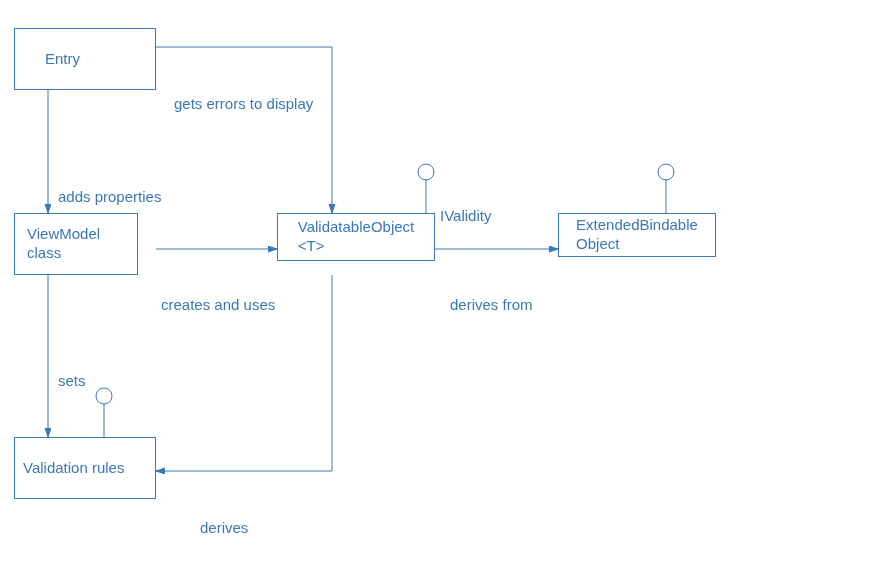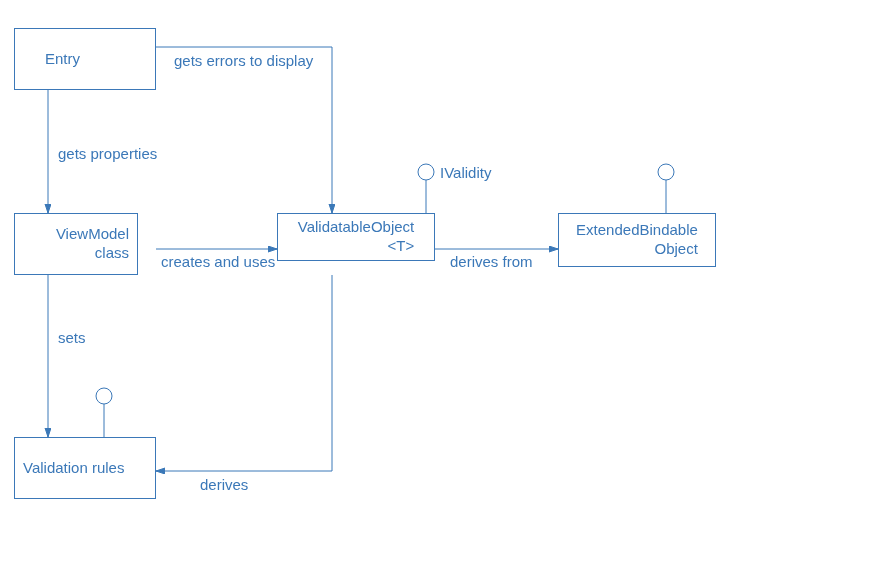--- a/index.html
+++ b/index.html
@@ -17,28 +17,29 @@
     width: 874px;
     height: 576px;
   }
   .box {
     position: absolute;
     border: 1px solid #3b78b8;
     background: #ffffff;
     display: flex;
     align-items: center;
     justify-content: center;
-    text-align: right;
+    text-align: left;
     box-sizing: border-box;
     padding: 4px 8px;
     line-height: 1.25;
   }
   .label {
     position: absolute;
     white-space: nowrap;
+    margin-top: 43px;
   }
   svg.overlay {
     position: absolute;
     left: 0;
     top: 0;
     width: 874px;
     height: 576px;
     pointer-events: none;
   }
   svg.overlay line, svg.overlay polyline, svg.overlay circle, svg.overlay path {
@@ -62,31 +63,31 @@
 
   <div class="box" style="left:14px; top:213px; width:124px; height:62px; justify-content:flex-start; padding-left:12px;">
     <span>ViewModel class</span>
   </div>
 
   <div class="box" style="left:277px; top:213px; width:158px; height:48px; white-space:pre-line;">
     <span>ValidatableObject
 &lt;T&gt;</span>
   </div>
 
-  <div class="box" style="left:558px; top:213px; width:158px; height:54px; white-space:pre-line;">
+  <div class="box" style="left:558px; top:213px; width:158px; height:44px; white-space:pre-line;">
     <span>ExtendedBindable
 Object</span>
   </div>
 
   <div class="box" style="left:14px; top:437px; width:142px; height:62px; justify-content:flex-start; ">
     <span>Validation rules</span>
   </div>
 
   <div class="label" style="left:174px; top:52px;">gets errors to display</div>
-  <div class="label" style="left:58px; top:145px;">gets properties</div>
+  <div class="label" style="left:58px; top:145px;">adds properties</div>
   <div class="label" style="left:161px; top:253px;">creates and uses</div>
   <div class="label" style="left:450px; top:253px;">derives from</div>
   <div class="label" style="left:58px; top:329px;">sets</div>
   <div class="label" style="left:200px; top:476px;">derives</div>
 
   <div class="label" style="left:440px; top:164px;">IValidity</div>
 
   <svg class="overlay">
     <defs>
       <marker id="arrow" markerWidth="10" markerHeight="10" refX="9" refY="3" orient="auto">

